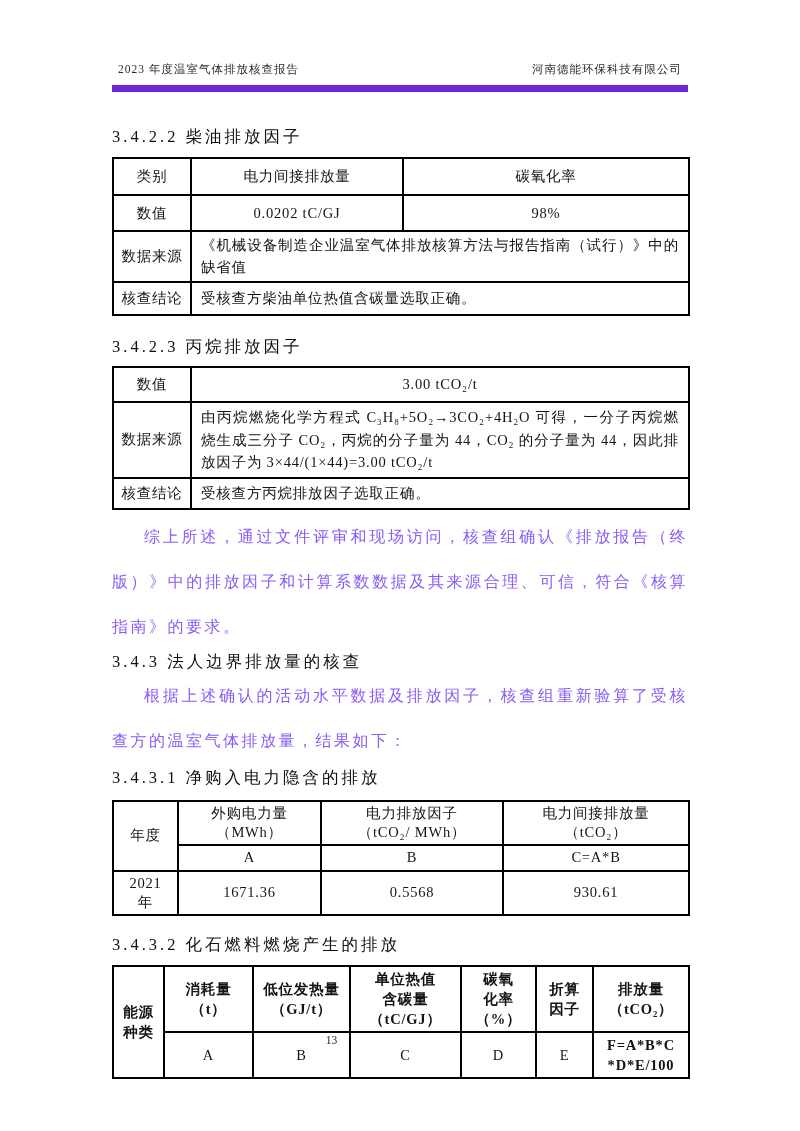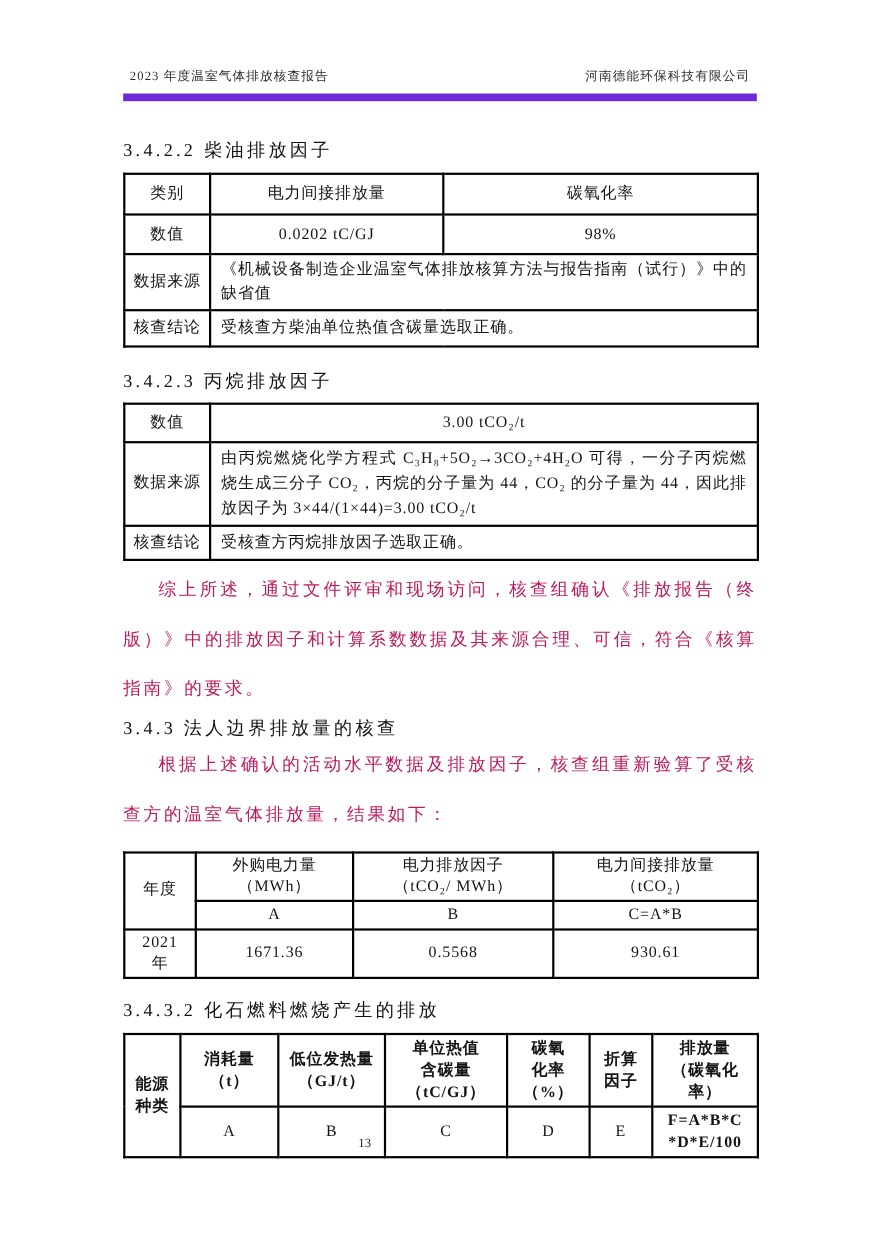--- a/index.html
+++ b/index.html
@@ -51,21 +51,21 @@
     text-align: justify; padding: 3px 9px; line-height: 21.5px;
   }
   .t2 td.txt { line-height: 22.5px; }
   .pre { white-space: pre-line; }
   .bold { font-weight: bold; }
   .t3 td { line-height: 19px; }
   .t4 td { line-height: 20px; }
 
   .para {
     font-size: 16px; line-height: 45px; letter-spacing: 2.5px;
-    text-align: justify; text-indent: 2em; color: #be185d;
+    text-align: justify; text-indent: 2em; color: #8b5cf6;
   }
   .p-summary { margin-top: 4px; }
   .p-recalc  { margin-top: 0px; }
 
   .page-footer {
     position: absolute; left: 0; top: 1034px; width: 663px;
     text-align: center; font-size: 11.5px; color: #222;
   }
 </style>
 </head>
@@ -131,20 +131,21 @@
       </tr>
     </tbody>
       </table>
 
     <p class="para p-summary">综上所述，通过文件评审和现场访问，核查组确认《排放报告（终版）》中的排放因子和计算系数数据及其来源合理、可信，符合《核算指南》的要求。</p>
 
     <div class="section-heading h-343">3.4.3 法人边界排放量的核查</div>
 
     <p class="para p-recalc">根据上述确认的活动水平数据及排放因子，核查组重新验算了受核查方的温室气体排放量，结果如下：</p>
 
+    <div class="section-heading h-3431">3.4.3.1 净购入电力隐含的排放</div>
 
     <table class="t3">
       <colgroup>
           <col style="width:65px">
           <col style="width:143px">
           <col style="width:182px">
           <col style="width:186px">
         </colgroup>
       <tbody>
           <tr style="height:44px">
@@ -192,21 +193,21 @@
 （GJ/t）</td>
         <td class="pre bold">单位热值
 含碳量
 （tC/GJ）</td>
         <td class="pre bold">碳氧
 化率
 （%）</td>
         <td class="pre bold">折算
 因子</td>
         <td class="pre bold">排放量
-（碳氧化率）</td>
+（tCO₂）</td>
       </tr>
       <tr style="height:46px">
         <td>A</td>
         <td>B</td>
         <td>C</td>
         <td>D</td>
         <td>E</td>
         <td class="pre bold">F=A*B*C
 *D*E/100</td>
       </tr>

